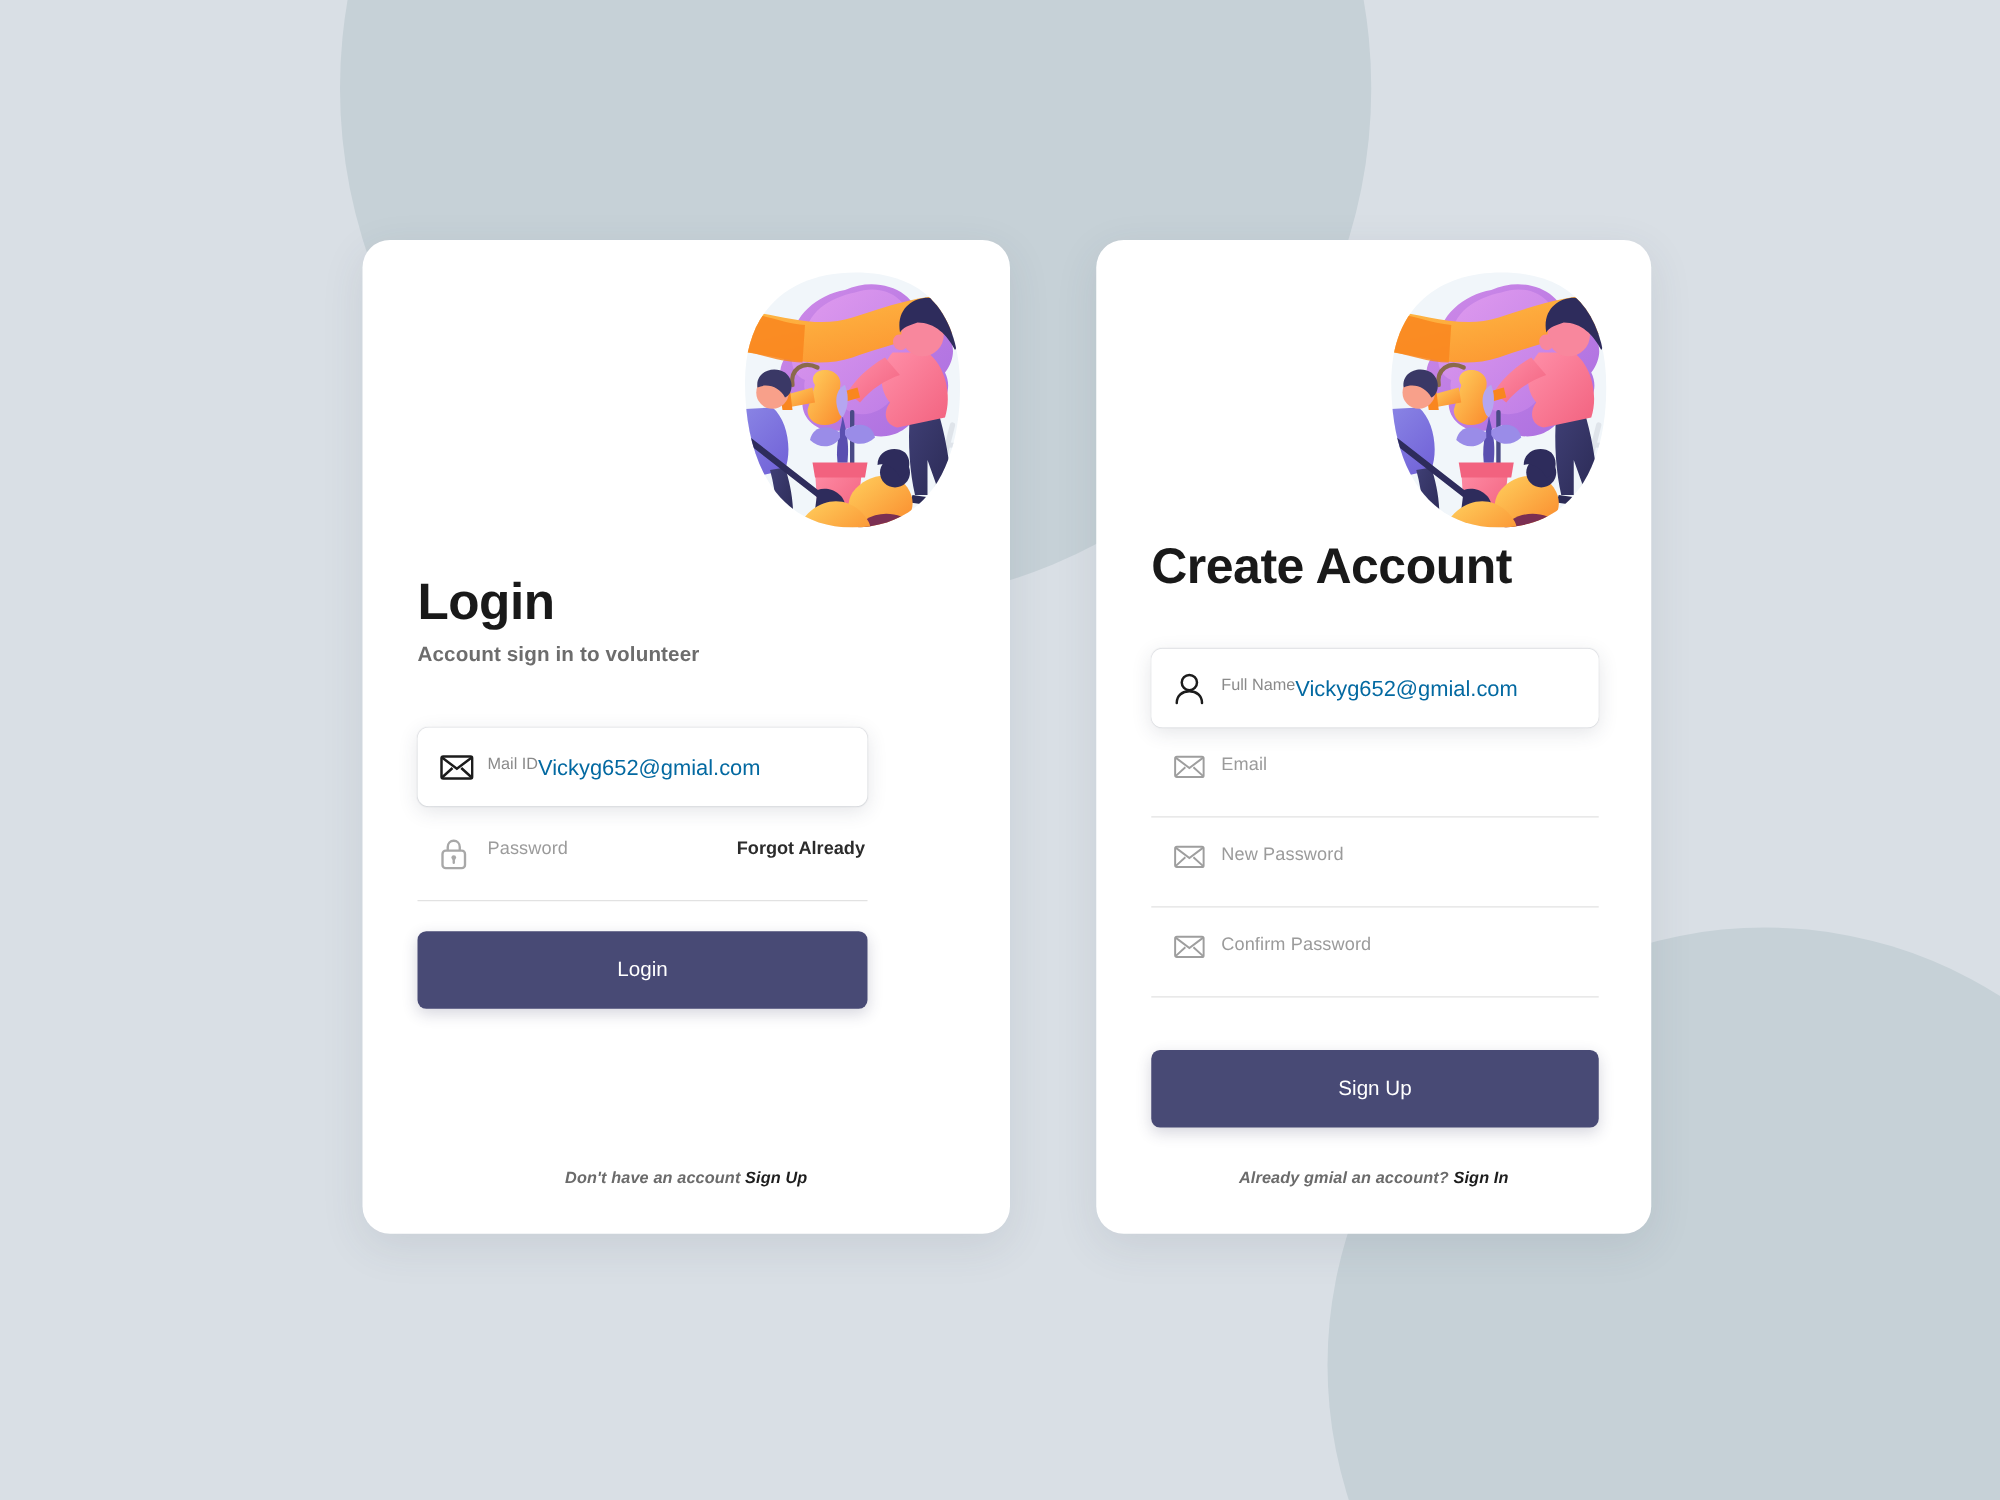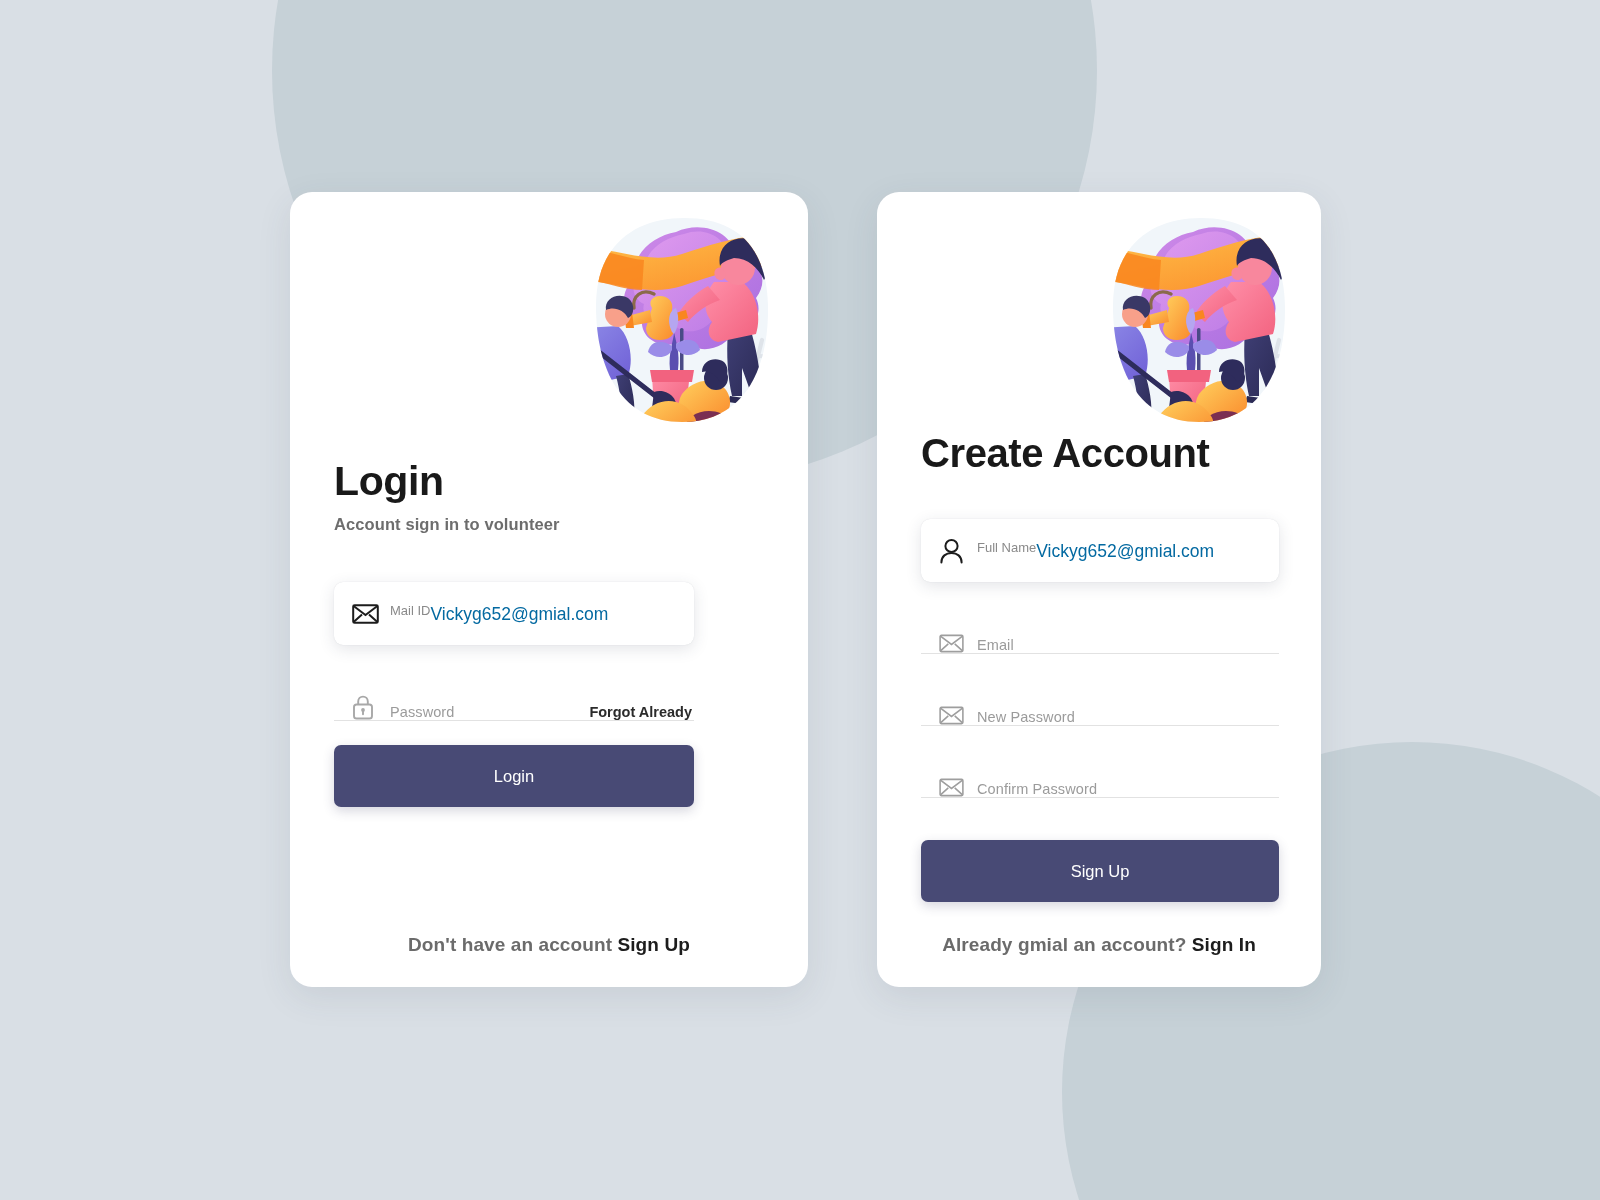--- a/index.html
+++ b/index.html
@@ -143,21 +143,21 @@
     font-size: 17.5px;
     color: #0369a1;
     line-height: 1.15;
   }
 
   
   .field-underline {
     position: relative;
     height: 50px;
     display: flex;
-    align-items: flex-end;
+    align-items: flex-start;
     border-bottom: 1.4px solid #e2e2e2;
     padding-left: 18px;
     box-sizing: border-box;
   }
   .field-underline .icon-slot {
     width: 38px;
     flex: 0 0 38px;
     display: flex;
     align-items: center;
   }
@@ -201,24 +201,25 @@
     width: 358px;
     height: 62px;
   }
 
   
   .card-footer {
     position: absolute;
     left: 0;
     right: 0;
     text-align: center;
-    font-size: 19px;
+    font-size: 13px;
     font-weight: bold;
     color: #6b6b6b;
     letter-spacing: 0.1px;
+    font-style: italic;
   }
   #login-footer { top: 742px; }
   #signup-footer { top: 742px; }
   .card-footer .footer-link {
     color: #1d1d1d;
     font-weight: bold;
     cursor: pointer;
   }
 </style>
 </head>

